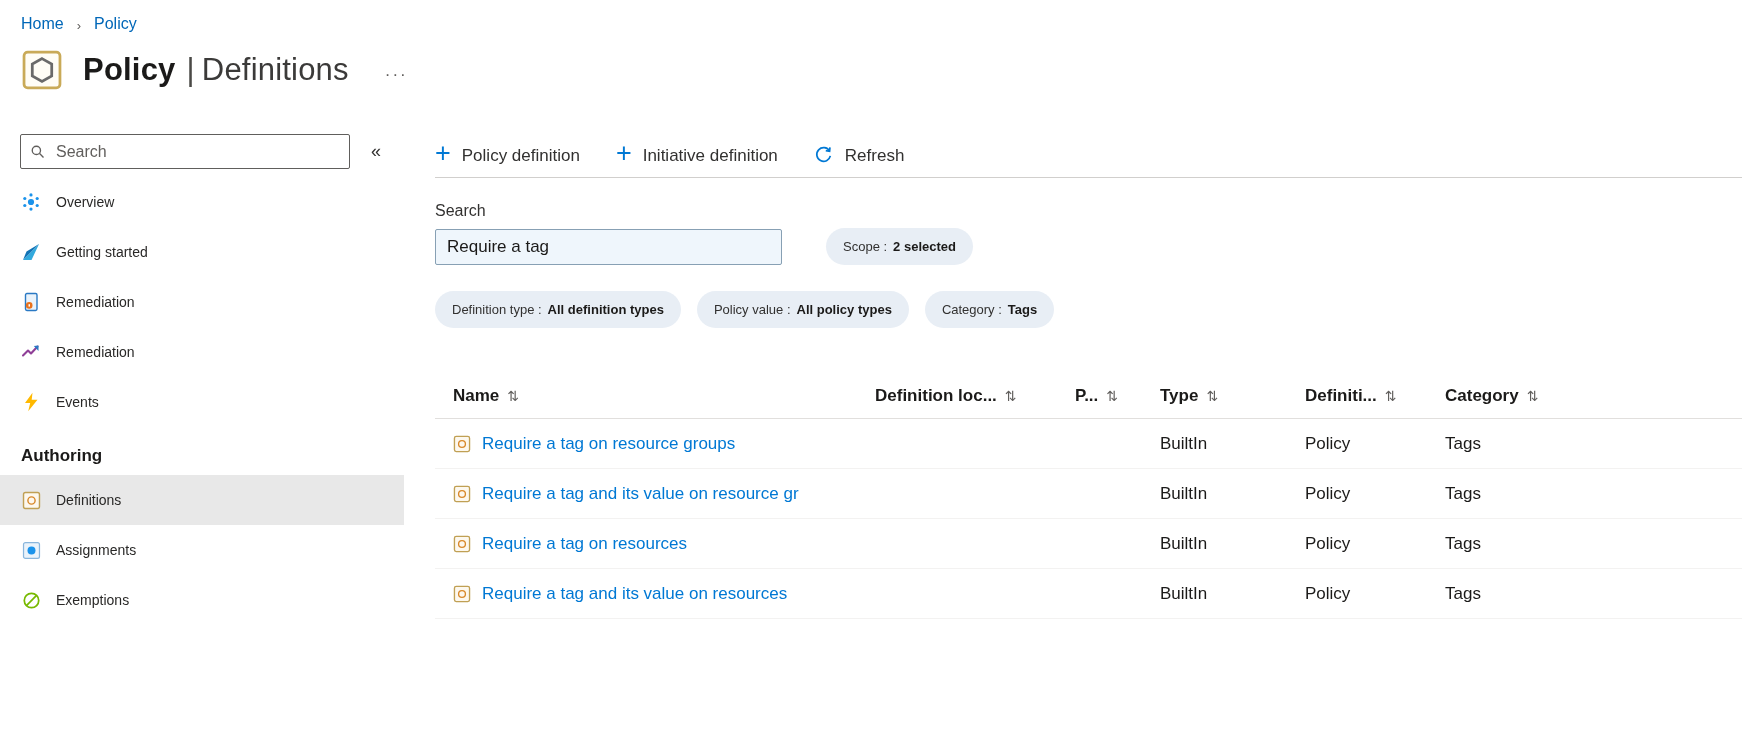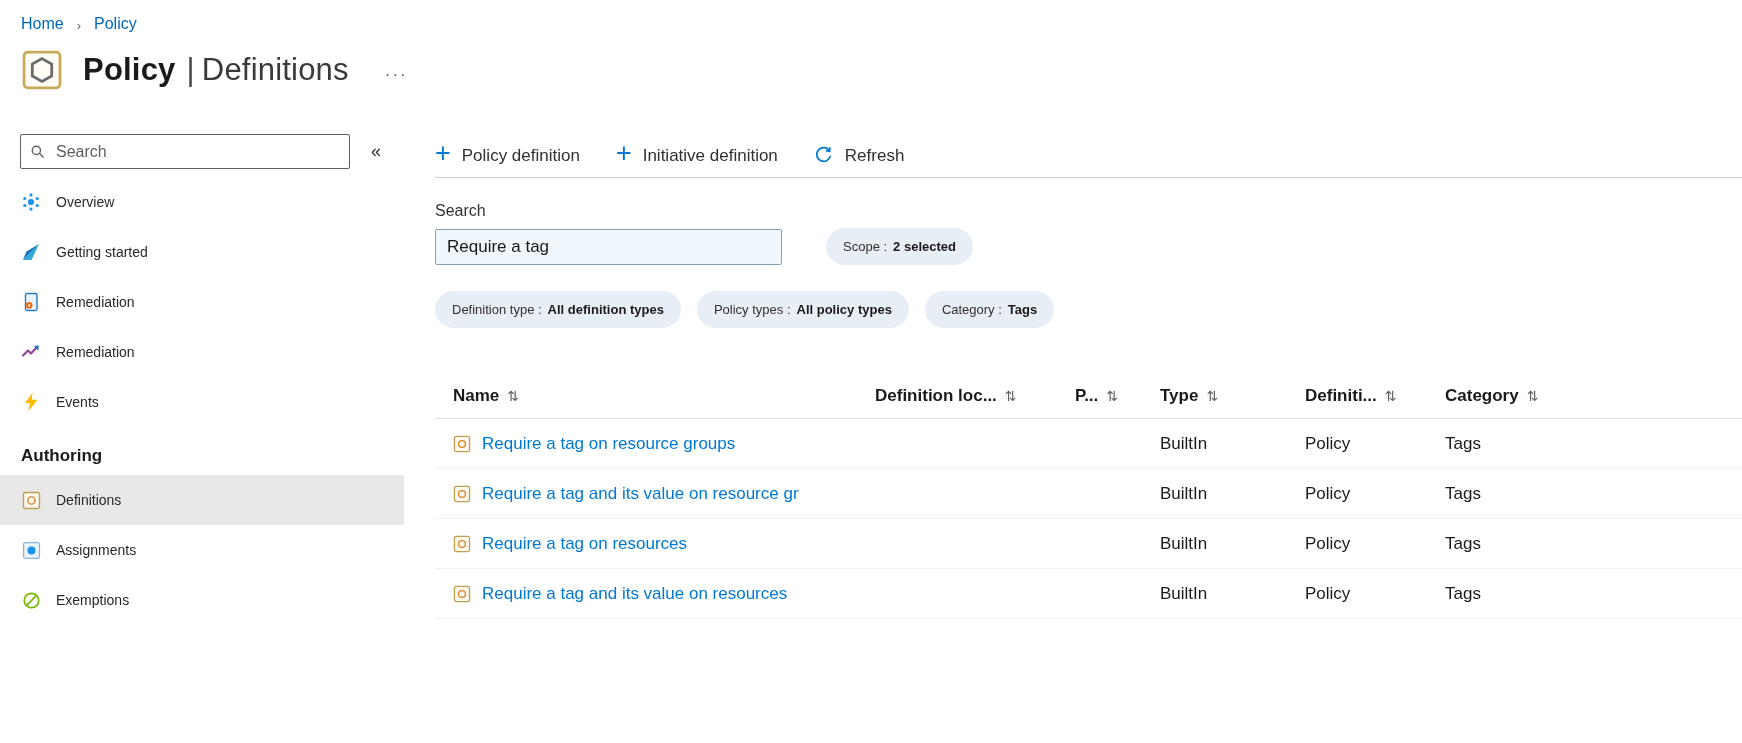--- a/index.html
+++ b/index.html
@@ -222,21 +222,21 @@
         <strong>2 selected</strong>
       </button>
     </div>
 
     <div class="filter-row2">
       <button class="pill">
         <span>Definition type :</span>
         <strong>All definition types</strong>
       </button>
       <button class="pill">
-        <span>Policy types :</span>
+        <span>Policy value :</span>
         <strong>All policy types</strong>
       </button>
       <button class="pill">
         <span>Category :</span>
         <strong>Tags</strong>
       </button>
     </div>
 
     <div class="table">
       <div class="thead">

